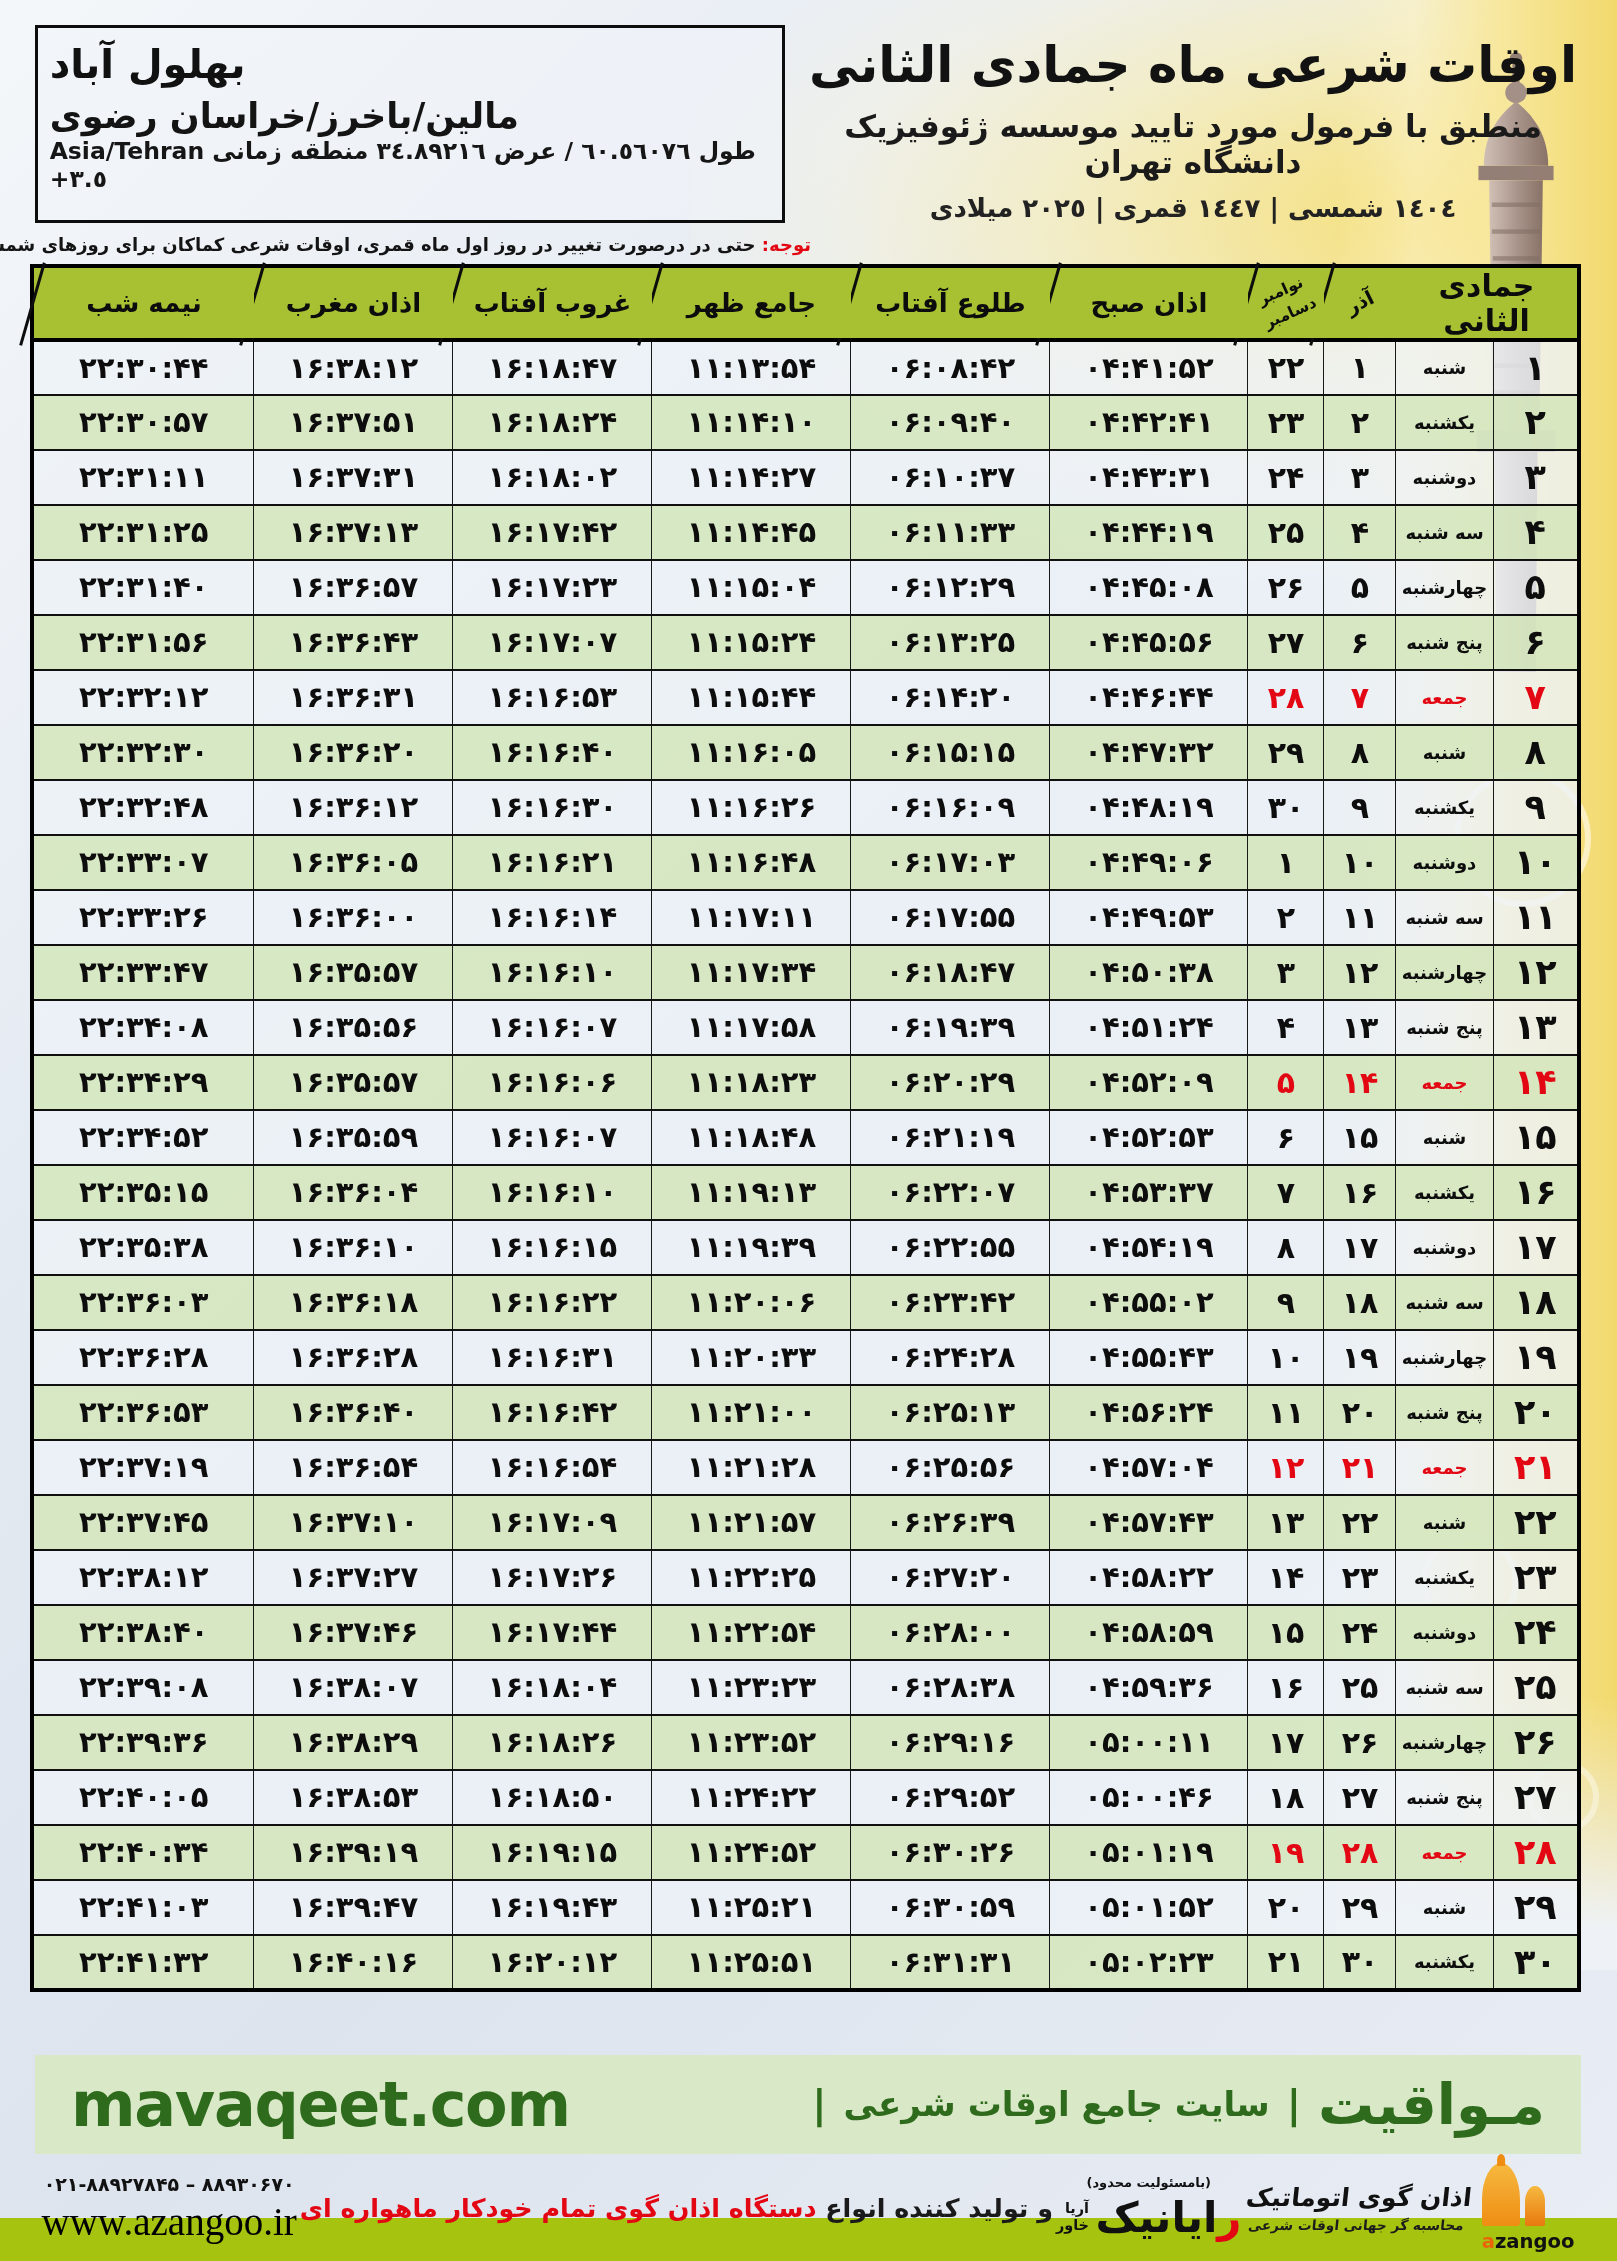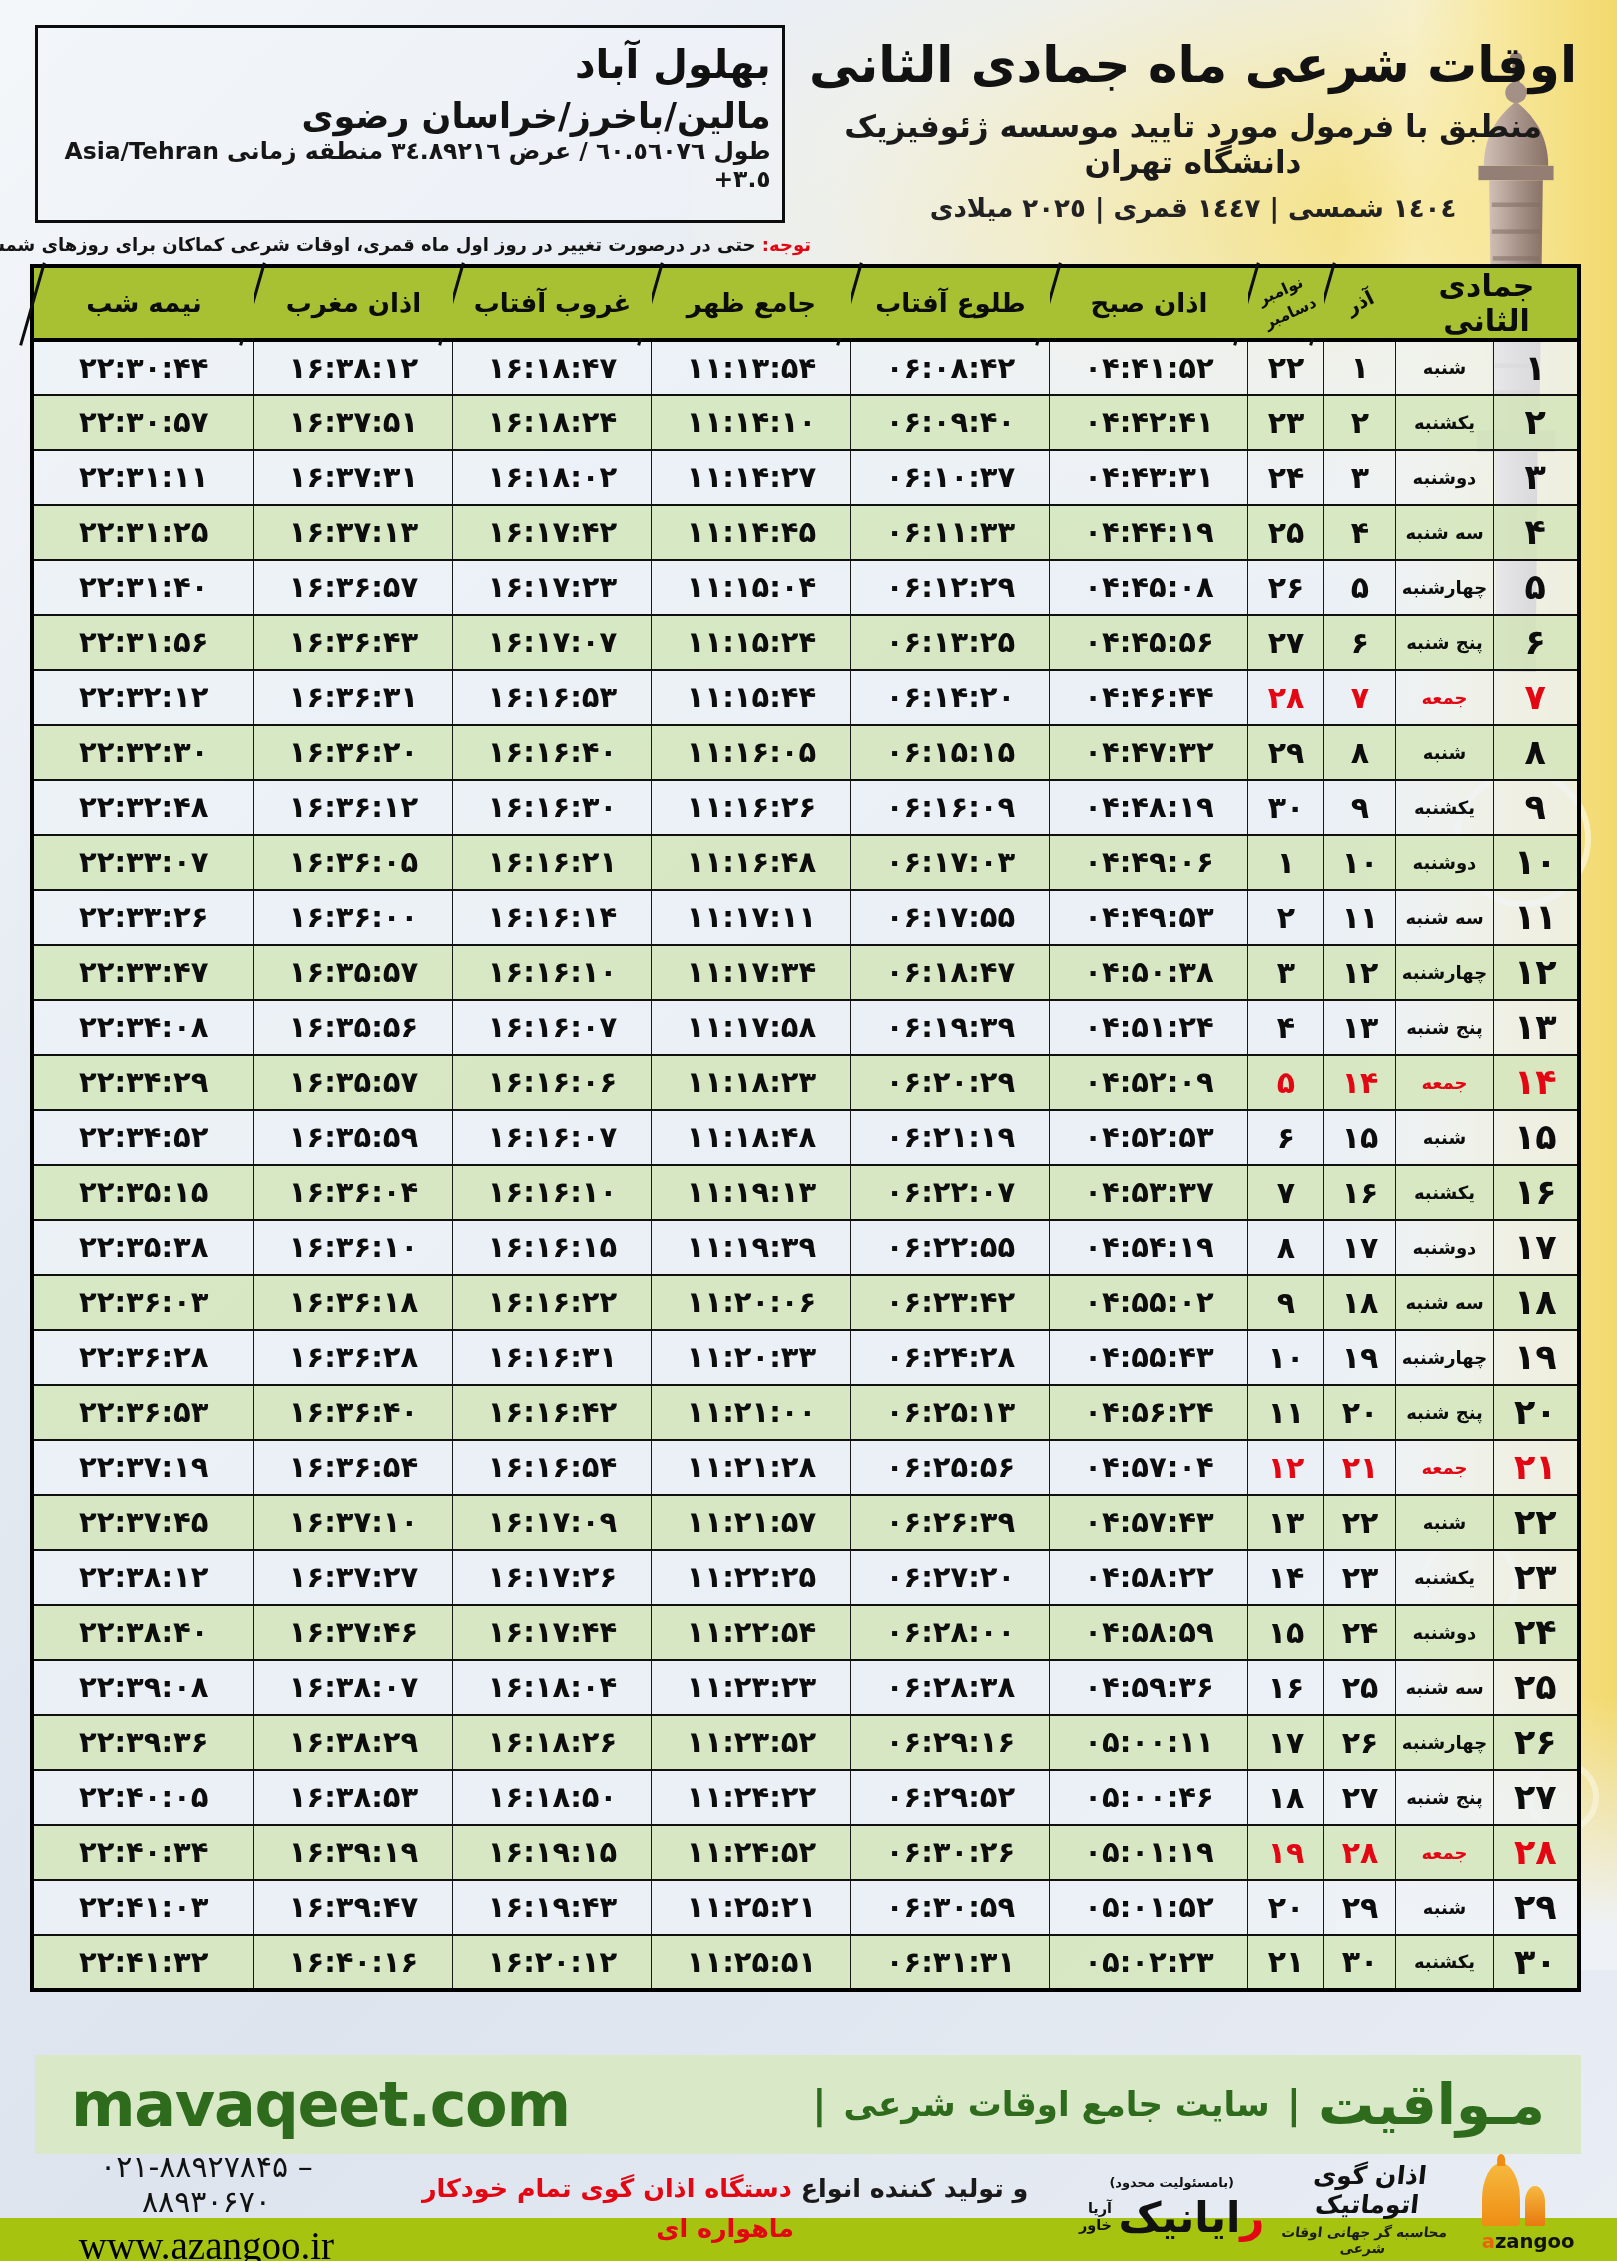--- a/index.html
+++ b/index.html
@@ -24,21 +24,21 @@
 
   .content { position:relative; z-index:1; }
 
   
   .top { display:flex; align-items:stretch; padding:25px 36px 0; gap:19.6px; }
   .title-block { width:776px; text-align:center; padding-top:9px; }
   .main-title { font-size:50px; font-weight:bold; color:#121212; line-height:1.25; }
   .sub-title  { font-size:31px; font-weight:bold; color:#1a1a1a; margin-top:11.7px; }
   .date-line  { font-size:26px; font-weight:bold; color:#222; margin-top:13px; }
   .loc-box { flex:1; border:3.3px solid #0d0d0d; background:rgba(240,244,249,.55);
-             text-align:right; padding:13px 11.7px 10.4px; }
+             text-align:left; padding:13px 11.7px 10.4px; }
   .loc-name   { font-size:40px; font-weight:bold; color:#111; }
   .loc-region { font-size:35px; font-weight:bold; color:#141414; margin-top:9px; }
   .loc-coords { font-size:23.5px; font-weight:bold; color:#161616; margin-top:1px; }
   .ltr { direction:ltr; unicode-bidi:isolate; }
 
   
   .notice { width:776px; margin:10.4px auto 9px 36px; margin-right:auto;
             font-size:18px; font-weight:bold; color:#141414; white-space:nowrap; }
   .notice .red { color:#e30613; }
   
@@ -99,21 +99,21 @@
   .azangoo-tag { font-size:13.7px; font-weight:bold; color:#1c1c1c; margin-top:5.2px; }
   .rayanik { text-align:center; }
   .rayanik-small { font-size:13px; font-weight:bold; color:#111; }
   .rayanik-main { display:flex; align-items:center; gap:6.5px; justify-content:center; margin-top:2.6px;}
   .rayanik-name { font-size:42px; font-weight:bold; color:#111; }
   .rayanik-name .red { color:#e30613; }
   .rayanik-sub { font-size:14.4px; font-weight:bold; color:#111; line-height:1.2; text-align:right; }
   .slogan { text-align:center; font-size:25.4px; font-weight:bold; color:#1a1a1a; line-height:1.6; }
   .slogan .red { color:#e30613; }
   .contact { text-align:center; }
-  .phone { font-size:30px; font-weight:normal; color:#111; }
+  .phone { font-size:19px; font-weight:bold; color:#111; }
   .site  { font-family:"Liberation Serif", serif; font-size:39px; color:#000; margin-top:3.9px; direction:ltr; }
 
   .chartreuse { position:absolute; left:0; right:0; bottom:0; height:43px; background:#a6c30f; }
 </style>
 </head>
 <body>
 
 <div class="page">
 
   <div class="bg-layer">

